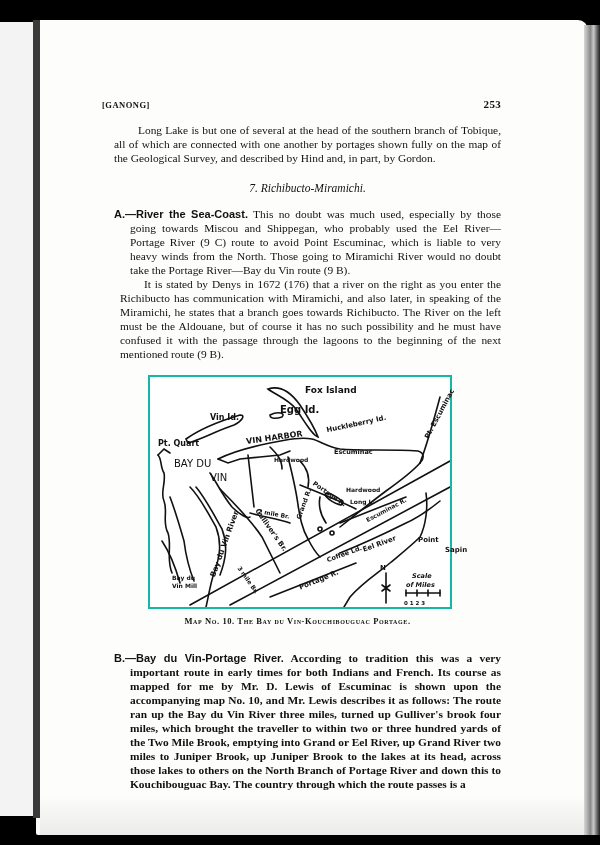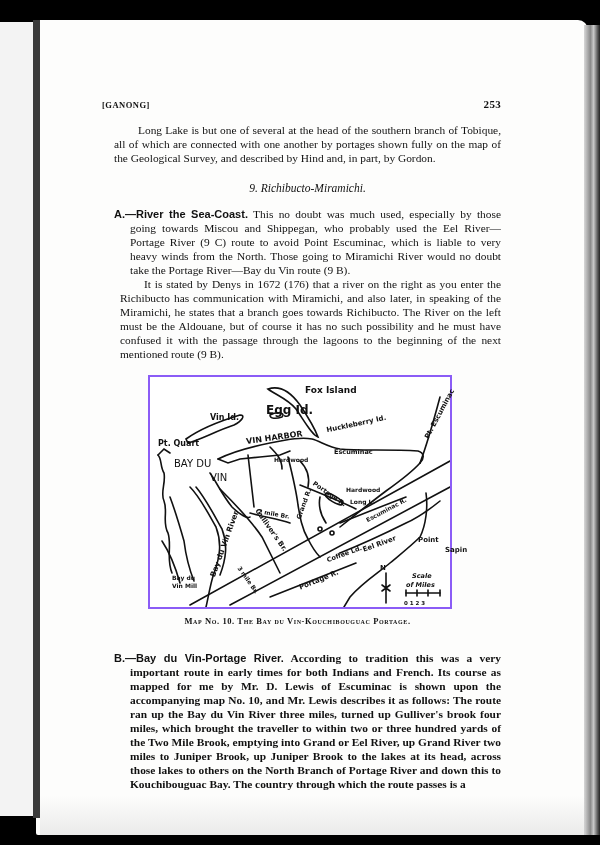--- a/index.html
+++ b/index.html
@@ -18,21 +18,21 @@
                   font-size:11.5px; letter-spacing:0.3px; margin-bottom:11px; margin-left:-12px; }
   .running-head .author { font-size:8.5px; letter-spacing:0.5px; }
   .running-head .title { font-size:11px; letter-spacing:0.6px; }
   .running-head .pnum { font-size:11px; }
   p { margin:0; text-align:justify; }
   .indent { text-indent:24px; }
   .hang { padding-left:10px; text-indent:-16px; margin-left:6px; }
   .section-title { text-align:center; font-style:italic; margin:16px 0 12px 0; font-size:11.5px; }
   .label { font-family:"Liberation Sans","DejaVu Sans",sans-serif; font-weight:bold; font-size:11px; }
   .map-wrap { margin:14px 0 0 34px; width:302px; }
-  .map { width:300px; height:230px; border:2px solid #8b5cf6; position:relative; background:#fff; }
+  .map { width:300px; height:230px; border:2px solid #14b8a6; position:relative; background:#fff; }
   .map svg { position:absolute; left:0; top:0; }
   .maplabel { position:absolute; font-family:"DejaVu Sans",sans-serif; font-weight:bold; font-size:8px;
               color:#111; white-space:nowrap; }
   .caption { text-align:center; font-size:8.5px; font-weight:bold; letter-spacing:0.6px; margin:5px 0 12px -20px; font-variant:small-caps; }
   .bold-text { font-weight:bold;margin-top:23px; }
 </style>
 </head>
 <body>
 
 <div class="leaf-left"></div>
@@ -42,21 +42,21 @@
 <div class="bottom-shade"></div>
 
 <div class="content">
   <div class="running-head">
     <span class="author">[GANONG]</span>
     <span class="pnum">253</span>
   </div>
 
   <p class="indent">Long Lake is but one of several at the head of the southern branch of Tobique, all of which are connected with one another by portages shown fully on the map of the Geological Survey, and described by Hind and, in part, by Gordon.</p>
 
-  <div class="section-title">9. Richibucto-Miramichi.</div>
+  <div class="section-title">7. Richibucto-Miramichi.</div>
 
   <p class="hang">
     <span class="label">A.—River the Sea-Coast.</span>
     <span>This no doubt was much used, especially by those going towards Miscou and Shippegan, who probably used the Eel River—Portage River (9 C) route to avoid Point Escuminac, which is liable to very heavy winds from the North. Those going to Miramichi River would no doubt take the Portage River—Bay du Vin route (9 B).</span>
   </p>
   <p class="indent" style="margin-left:6px;">It is stated by Denys in 1672 (176) that a river on the right as you enter the Richibucto has communication with Miramichi, and also later, in speaking of the Miramichi, he states that a branch goes towards Richibucto. The River on the left must be the Aldouane, but of course it has no such possibility and he must have confused it with the passage through the lagoons to the beginning of the next mentioned route (9 B).</p>
 
   <div class="map-wrap">
     <div class="map">
       <svg width="300" height="230" viewBox="0 0 300 230">
@@ -115,21 +115,21 @@
           <circle cx="182" cy="156" r="2"></circle>
 
           <path d="M256,216 L290,216"></path>
           <path d="M256,213 L256,219 M267,213 L267,219 M278,213 L278,219 M290,213 L290,219"></path>
 
           <path d="M236,196 L236,226 M232,208 L240,214 M240,208 L232,214"></path>
         </g>
       </svg>
       <span class="maplabel" style="left:155px;top:6px;font-size:9px;">Fox Island</span>
       <span class="maplabel" style="left:60px;top:34px;">Vin Id.</span>
-      <span class="maplabel" style="left:116px;top:26px;font-size:12px;">Egg Id.</span>
+      <span class="maplabel" style="left:130px;top:26px;font-size:10px;">Egg Id.</span>
       <span class="maplabel" style="left:96px;top:54px;transform:rotate(-8deg);">VIN HARBOR</span>
       <span class="maplabel" style="left:8px;top:60px;">Pt. Quart</span>
       <span class="maplabel" style="left:24px;top:80px;font-size:10px;font-weight:normal;">BAY DU</span>
       <span class="maplabel" style="left:32px;top:94px;font-size:10px;font-weight:normal;margin-left:28px;">VIN</span>
       <span class="maplabel" style="left:176px;top:40px;font-size:7px;transform:rotate(-12deg);">Huckleberry Id.</span>
       <span class="maplabel" style="left:262px;top:30px;font-size:7px;transform:rotate(-62deg);">Pt. Escuminac</span>
       <span class="maplabel" style="left:184px;top:68px;font-size:6.5px;">Escuminac</span>
       <span class="maplabel" style="left:124px;top:76px;font-size:6px;">Hardwood</span>
       <span class="maplabel" style="left:196px;top:106px;font-size:6px;">Hardwood</span>
       <span class="maplabel" style="left:200px;top:118px;font-size:6px;">Long L.</span>

